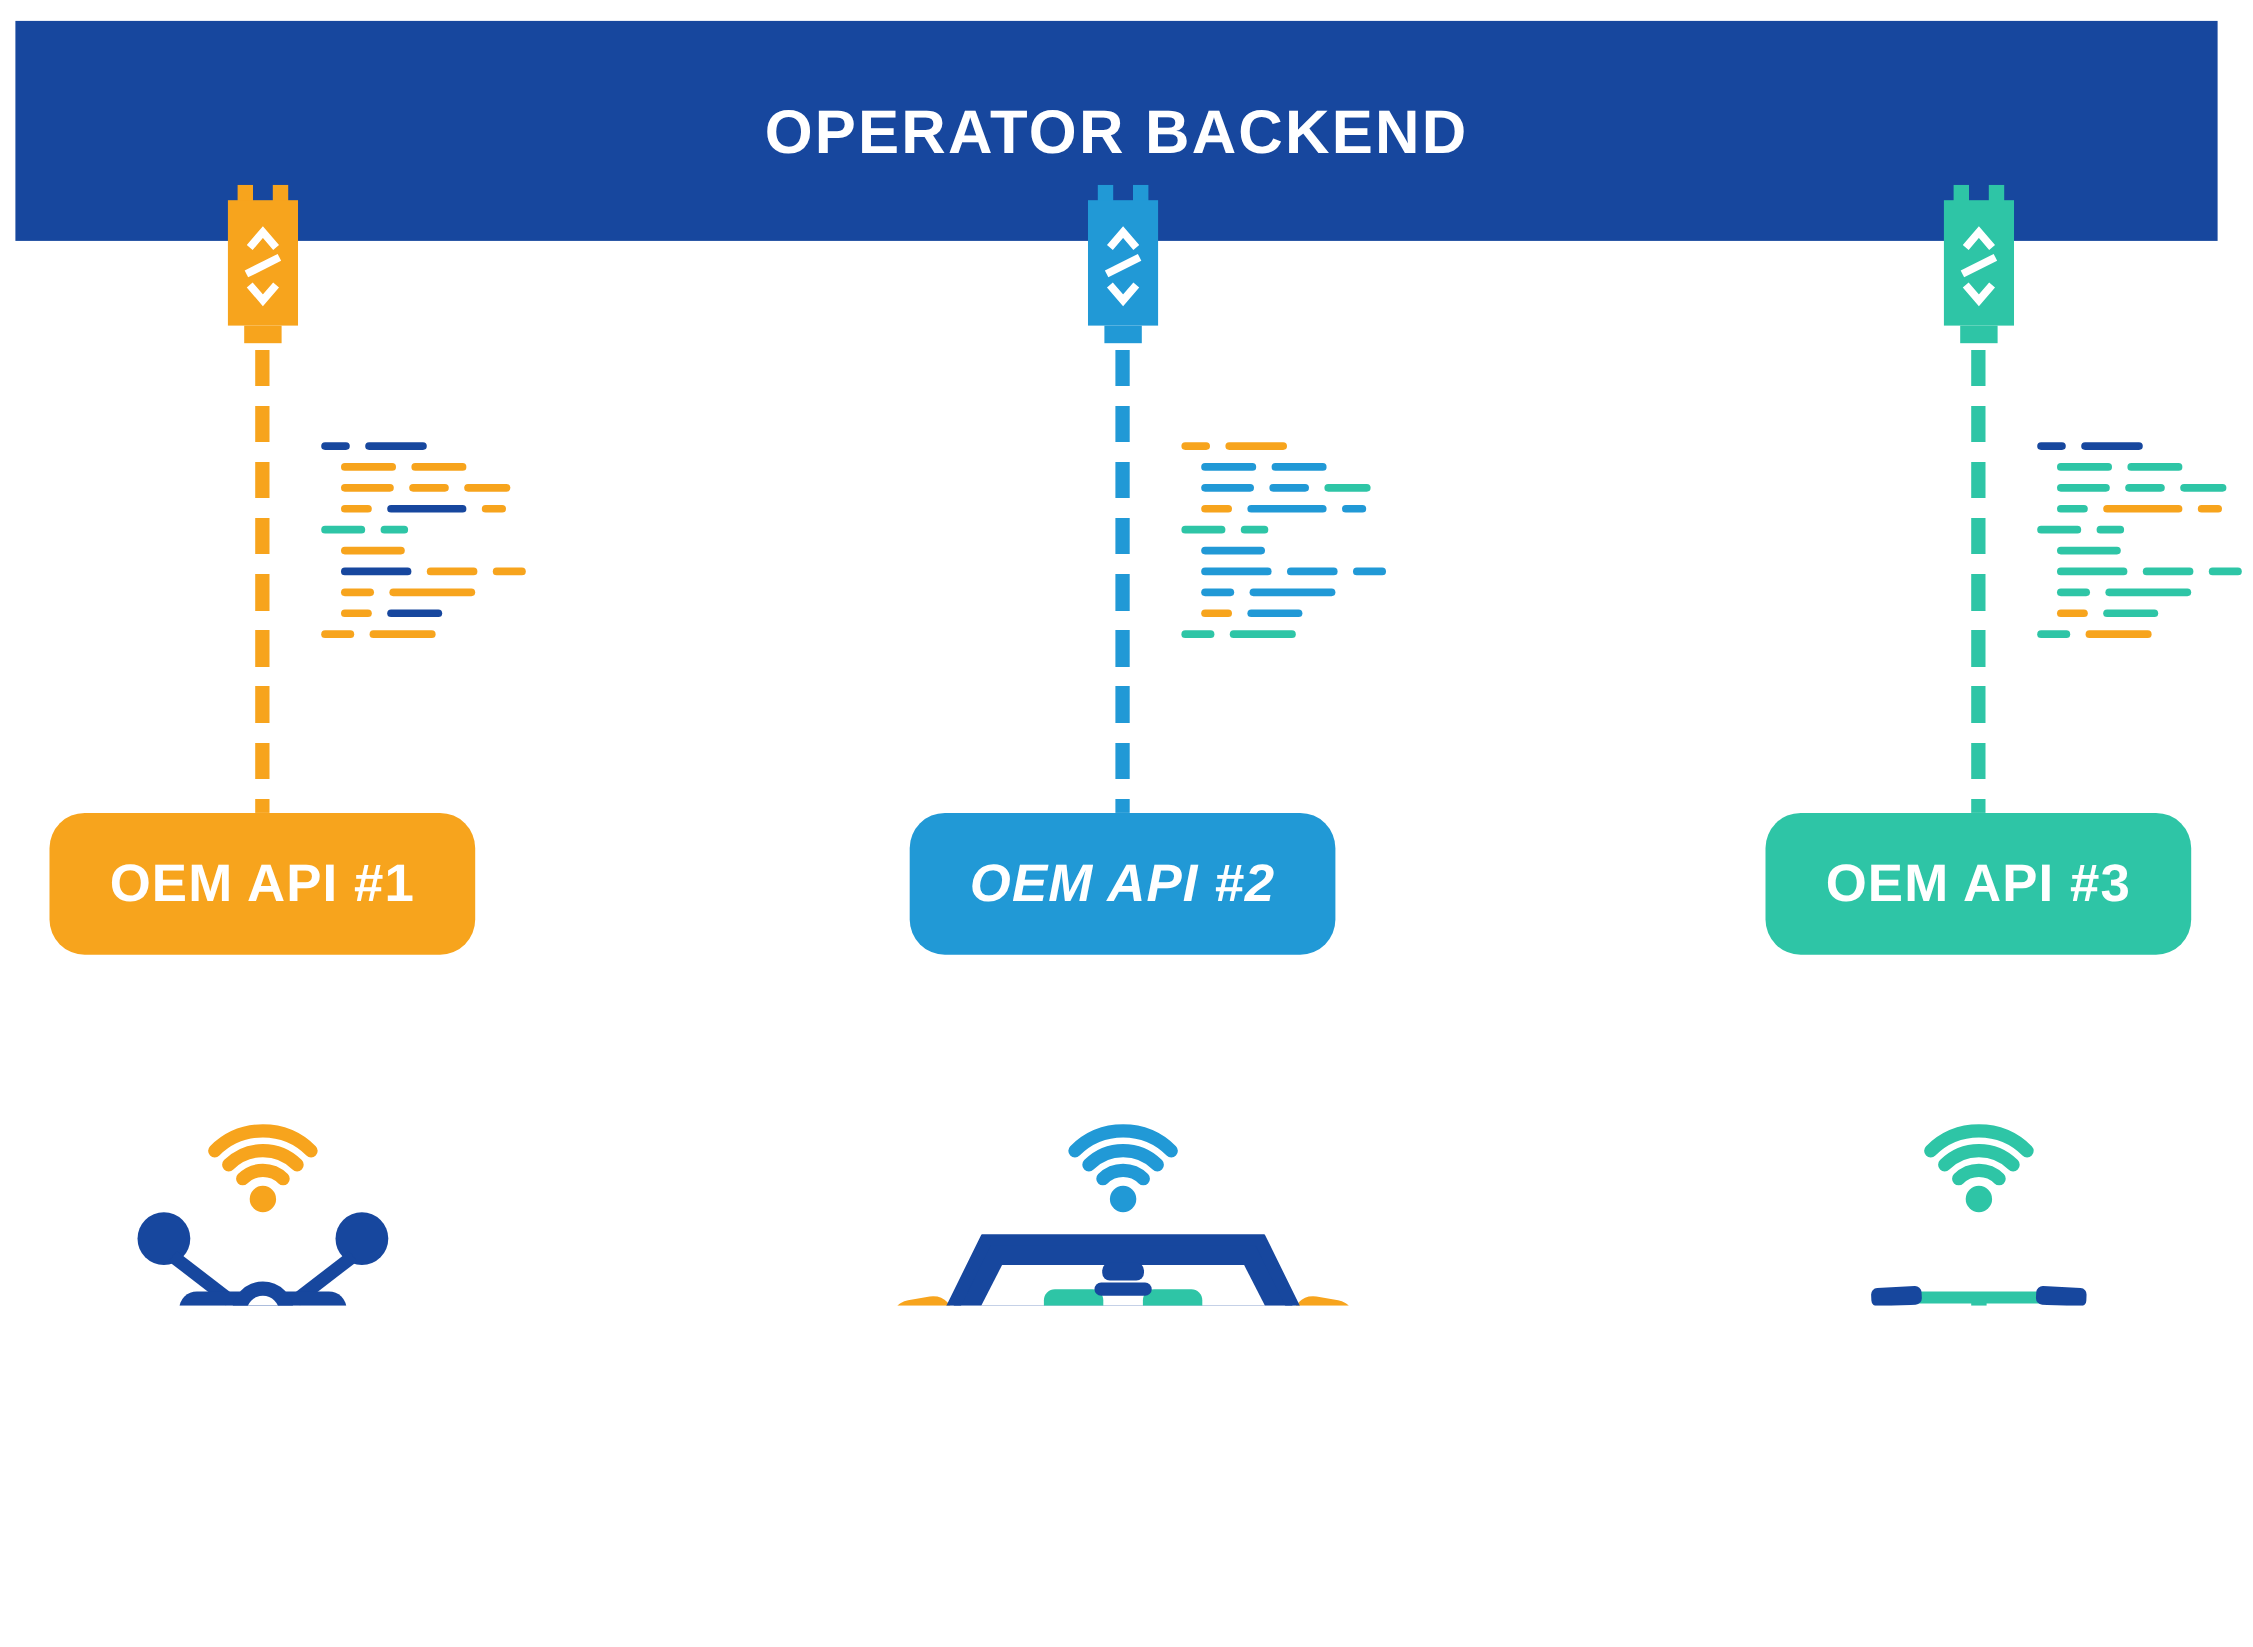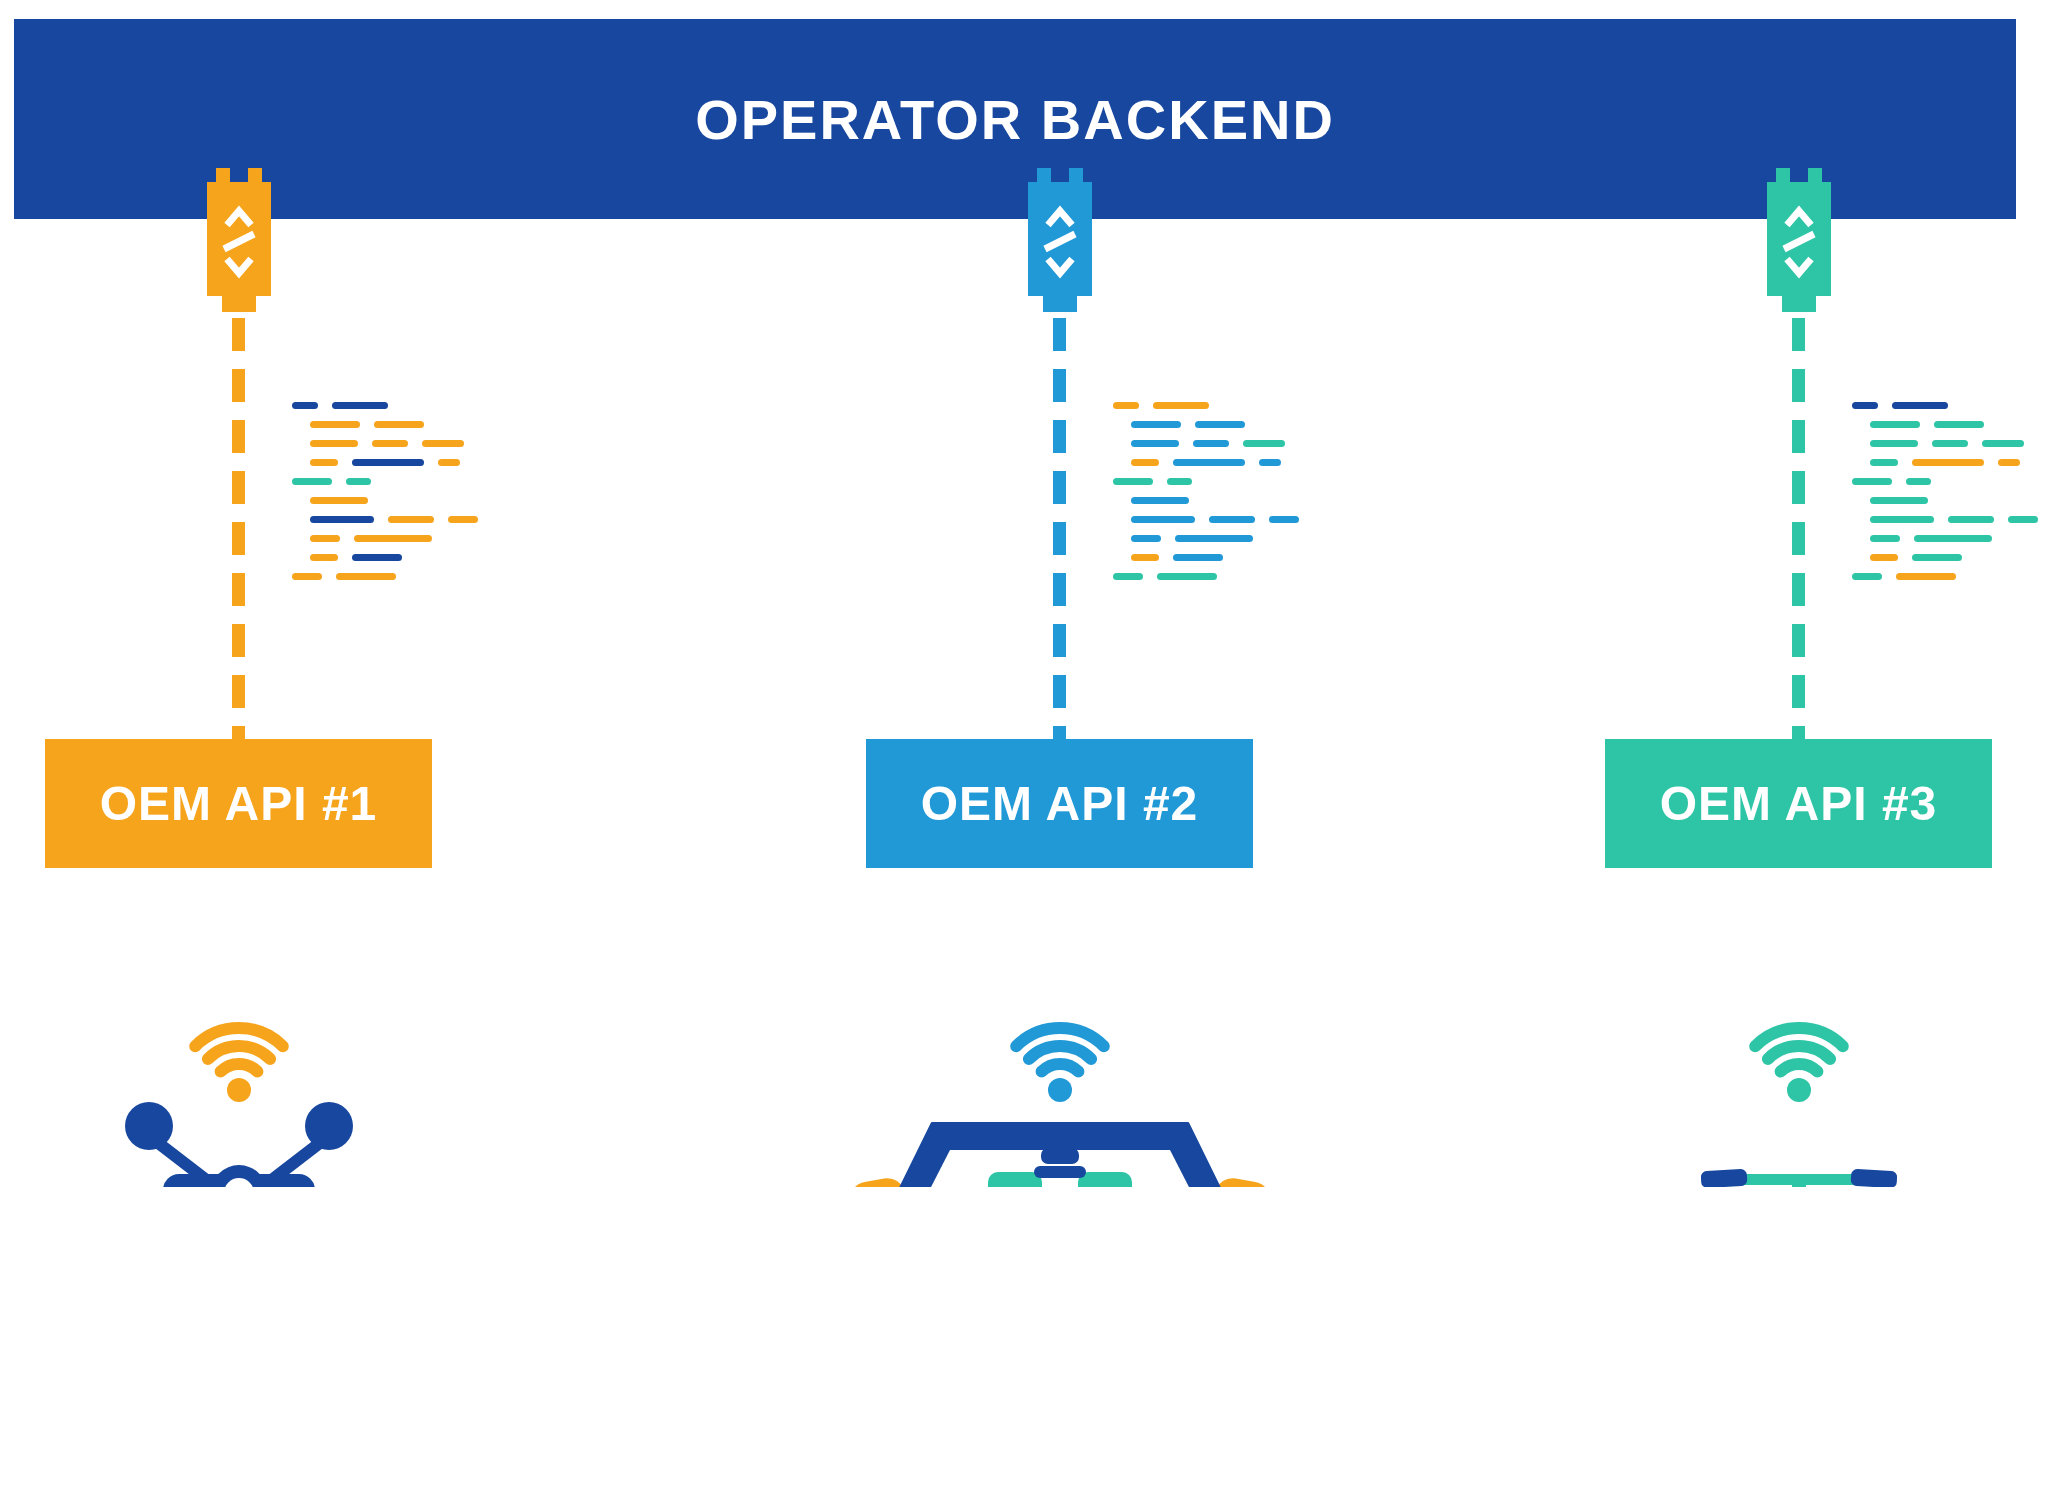--- a/index.html
+++ b/index.html
@@ -18,21 +18,21 @@
   .connector{position:absolute;left:168px;top:168px;}
   .dash-line{
     position:absolute;left:193px;top:318px;width:13px;height:421px;
     background:repeating-linear-gradient(to bottom,var(--accent) 0 33px,transparent 33px 51px);
   }
   .code-snippet{position:absolute;left:253px;top:402px;}
   .code-row{height:7px;margin-bottom:12px;white-space:nowrap;font-size:0;}
   .code-dash{display:inline-block;height:7px;border-radius:3.5px;margin-right:14px;vertical-align:top;}
   .api-box{
     position:absolute;left:6px;top:739px;width:387px;height:129px;
-    background:var(--accent);display:flex;align-items:center;justify-content:center;
+    background:var(--accent);display:flex;align-items:center;justify-content:center;border-radius:32px;
   }
   .api-label{color:#fff;font-size:48px;font-weight:800;letter-spacing:1px;}
   .wifi{position:absolute;left:132px;top:1002px;}
   .vehicle{position:absolute;}
   .vehicle-scooter{left:84px;top:1098px;width:232px;height:334px;}
   .vehicle-car{left:-12px;top:1122px;width:424px;height:300px;}
   .vehicle-bike{left:102px;top:1150px;width:196px;height:292px;}
 </style>
 </head>
 <body>
@@ -91,21 +91,21 @@
     <rect x="98" y="112" width="36" height="28" fill="var(--orange)"></rect>
     <path d="M66,132 Q116,120 166,132 Q178,138 178,156 L178,262 Q178,288 152,288 L80,288 Q54,288 54,262 L54,156 Q54,138 66,132 Z" fill="var(--orange)"></path>
     <circle cx="90" cy="196" r="12" fill="#fff"></circle>
     <circle cx="142" cy="196" r="12" fill="#fff"></circle>
     <path d="M90,232 L142,232 Q150,232 150,242 L146,292 L86,292 L82,242 Q82,232 90,232 Z" fill="#fff"></path>
     <rect x="104" y="252" width="26" height="82" rx="13" fill="var(--navy)"></rect>
   </svg>
 </div>
   </div>
 
-  <div class="column" style="left: 860px; --accent: #2199D6;">
+  <div class="column" style="left: 821px; font-style: italic; --accent: #2199D6;">
     <svg class="connector" viewBox="0 0 64 150" width="64" height="150">
       <rect x="9" y="0" width="14" height="20" fill="var(--accent)"></rect>
       <rect x="41" y="0" width="14" height="20" fill="var(--accent)"></rect>
       <rect x="0" y="14" width="64" height="114" fill="var(--accent)"></rect>
       <rect x="15" y="128" width="34" height="16" fill="var(--accent)"></rect>
       <g stroke="#fff" stroke-width="7" fill="none">
         <polyline points="20,57 32,43 44,57"></polyline>
         <line x1="17" y1="81" x2="47" y2="66"></line>
         <polyline points="20,91 32,105 44,91"></polyline>
       </g>

